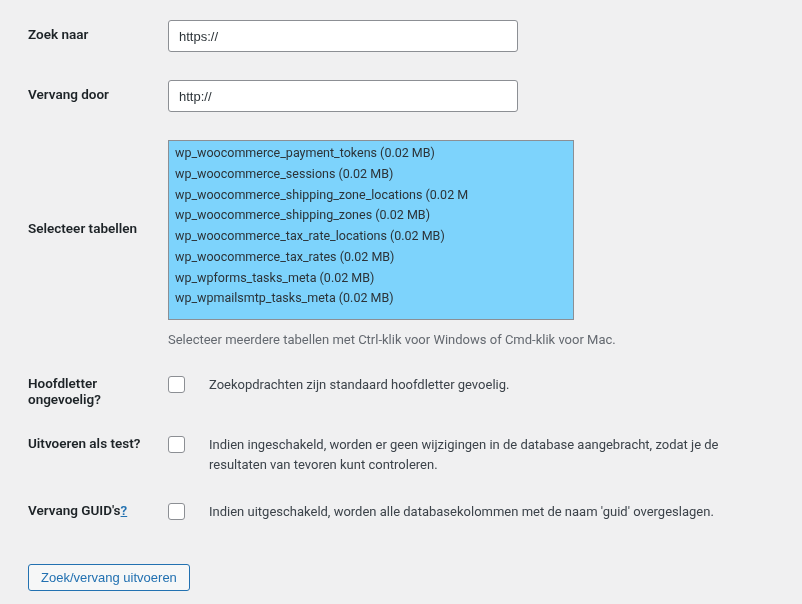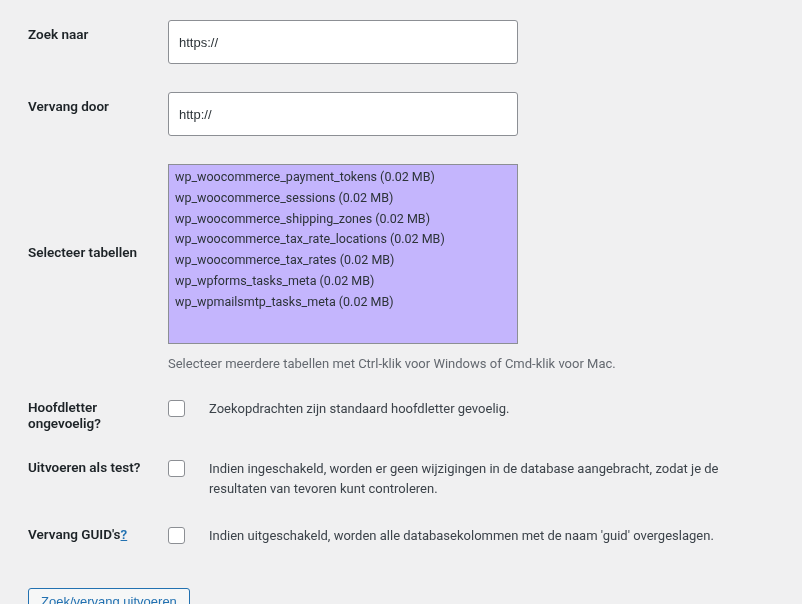--- a/index.html
+++ b/index.html
@@ -36,33 +36,33 @@
     }
     .form-label.no-pad-top {
       padding-top: 0;
     }
     .form-control {
       flex: 1;
       padding-right: 20px;
     }
     .text-input {
       width: 350px;
-      height: 44px;
+      height: 32px;
       padding: 4px 10px;
       border: 1px solid #8c8f94;
       border-radius: 3px;
       font-size: 13px;
       color: #2c3338;
       background: #fff;
     }
     .select-box {
-      width: 350px;
+      width: 406px;
       height: 180px;
       border: 1px solid #8c8f94;
-      background: #c4b5fd;
+      background: #7dd3fc;
       padding: 2px 0 2px 0;
       overflow-y: scroll;
       position: relative;
     }
     .select-box::-webkit-scrollbar {
       width: 15px;
     }
     .select-box::-webkit-scrollbar-track {
       background: #e8e8e8;
     }
@@ -145,20 +145,21 @@
       <input type="text" class="text-input" value="http://" style="">
     </div>
   </div>
 
   <div class="form-row">
     <div class="form-label" style="padding-top:80px;">Selecteer tabellen</div>
     <div class="form-control">
       <div class="select-box">
         <div class="select-option">wp_woocommerce_payment_tokens (0.02 MB)</div>
         <div class="select-option">wp_woocommerce_sessions (0.02 MB)</div>
+        <div class="select-option">wp_woocommerce_shipping_zone_locations (0.02 M</div>
         <div class="select-option">wp_woocommerce_shipping_zones (0.02 MB)</div>
         <div class="select-option">wp_woocommerce_tax_rate_locations (0.02 MB)</div>
         <div class="select-option">wp_woocommerce_tax_rates (0.02 MB)</div>
         <div class="select-option">wp_wpforms_tasks_meta (0.02 MB)</div>
         <div class="select-option">wp_wpmailsmtp_tasks_meta (0.02 MB)</div>
       </div>
       <div class="help-text">Selecteer meerdere tabellen met Ctrl-klik voor Windows of Cmd-klik voor Mac.</div>
     </div>
   </div>
 

